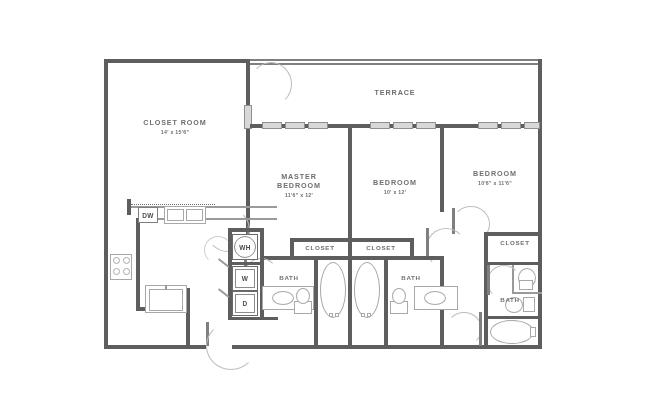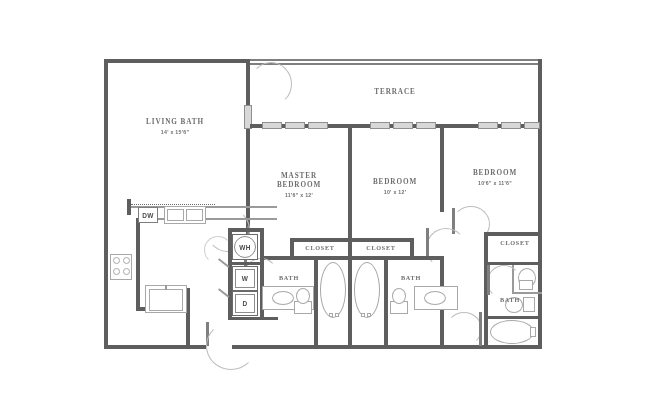--- a/index.html
+++ b/index.html
@@ -2,21 +2,21 @@
 <html><head>
 <meta charset="utf-8">
 <style>
   html,body{margin:0;padding:0;background:#ffffff;}
   body{width:652px;height:416px;overflow:hidden;
        font-family:"Liberation Sans","DejaVu Sans",sans-serif;}
   #plan{position:relative;width:652px;height:416px;background:#fff;}
   .lbl{position:absolute;text-align:center;color:#6f6f6f;
        font-weight:700;letter-spacing:.9px;line-height:1.25;
        white-space:nowrap;}
-  .lbl .rm{font-size:7.2px;display:block;font-family:Liberation Serif, serif;}
+  .lbl .rm{font-size:7.2px;display:block;}
   .lbl .dim{font-size:5.2px;display:block;font-weight:700;letter-spacing:.3px;margin-top:1.5px;}
   .lbl.sm .rm{font-size:6.2px;letter-spacing:.7px;}
   .wall{position:absolute;background:#5e5e5e;}
   .wall.lt{background:#7f7f7f;}
   .thin{position:absolute;background:#9a9a9a;}
   .fix{position:absolute;border:1px solid #a8a8a8;background:#fff;box-sizing:border-box;}
   .fixr{position:absolute;border:1px solid #a8a8a8;background:#fff;box-sizing:border-box;border-radius:50%;}
   .app{position:absolute;border:1.2px solid #8c8c8c;background:#fff;box-sizing:border-box;
        display:flex;align-items:center;justify-content:center;
        font-size:6.5px;font-weight:700;color:#4a4a4a;letter-spacing:.3px;}
@@ -171,21 +171,21 @@
   <div class="oval" style="left:424px;top:291px;width:22px;height:14px;"></div>
 
   <div class="oval" style="left:518px;top:268px;width:18px;height:20px;"></div>
   <div class="fix" style="left:519px;top:280px;width:14px;height:10px;"></div>
   <div class="oval" style="left:505px;top:297px;width:18px;height:16px;"></div>
   <div class="fix" style="left:523px;top:297px;width:12px;height:15px;"></div>
   <div class="oval" style="left:490px;top:320px;width:44px;height:24px;"></div>
   <div class="fix" style="left:530px;top:327px;width:6px;height:10px;"></div>
 
   <div class="lbl" style="left:135px;top:118px;width:80px;">
-    <span class="rm">LIVING BATH</span>
+    <span class="rm">CLOSET ROOM</span>
     <span class="dim">14' x 15'6"</span>
   </div>
 
   <div class="lbl" style="left:355px;top:88px;width:80px;">
     <span class="rm">TERRACE</span>
   </div>
 
   <div class="lbl" style="left:262px;top:172px;width:74px;">
     <span class="rm">MASTER</span>
     <span class="rm">BEDROOM</span>

